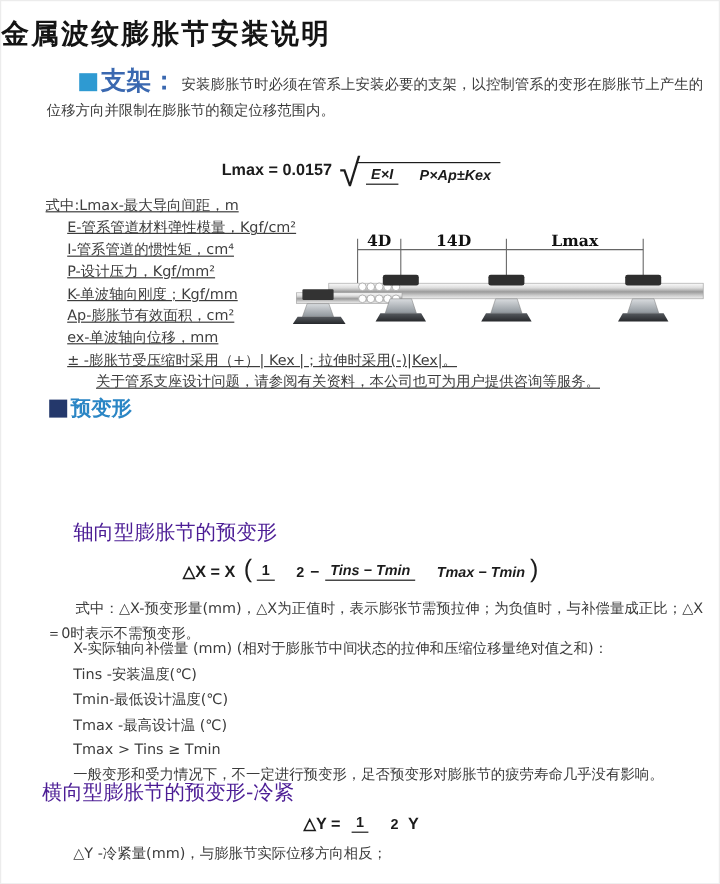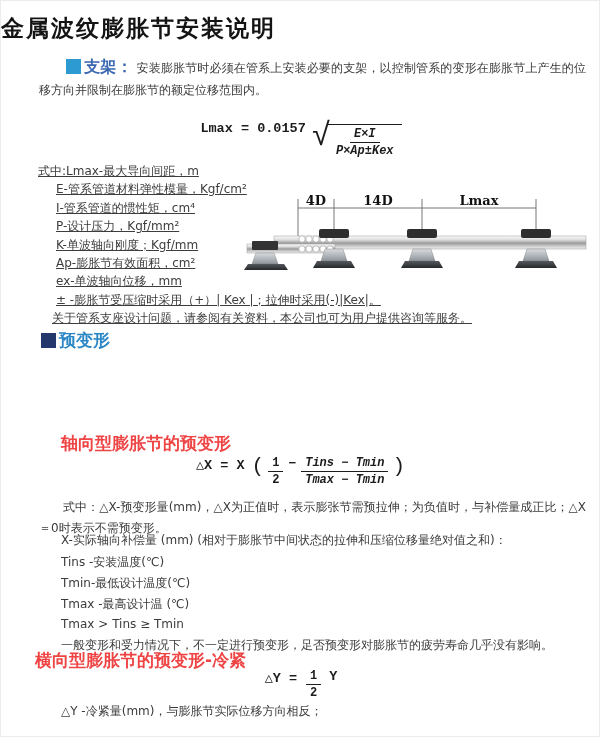--- a/index.html
+++ b/index.html
@@ -11,51 +11,51 @@
   }
   .abs { position:absolute; }
   .title {
     top:12px; left:0; width:100%; text-align:left;
     font-size:23px; font-weight:bold; color:#141414; letter-spacing:2px;
   }
   
   .marker { display:inline-block; width:15px; height:15px; vertical-align:-2px; margin-right:3px; }
   .mk-blue { background:#2E9AD2; }
   .mk-navy { background:#24386B; }
-  .sec1-head { font-size:16px; font-weight:bold; color:#3A68B0; }
+  .sec1-head { font-size:21px; font-weight:bold; color:#3A68B0; }
   .sec2-head { font-size:17px; font-weight:bold; color:#2B86C5; }
-  .subhead { font-size:17px; font-weight:bold; color:#ef4444; }
+  .subhead { font-size:17px; font-weight:normal; color:#4c1d95; }
 
   .p1 { top:55px; left:38px; width:547px; font-size:12px; line-height:22px; text-align:justify; }
   .p1 .marker { margin-left:27px; }
   .p2 { top:100px; left:38px; width:547px; font-size:12px; text-indent:2em; }
 
   
-  .formula { display:flex; justify-content:center; 
-             font-family:Liberation Mono, monospace; color:#1c1c1c; }
+  .formula { display:flex; justify-content:center; align-items:center;
+             font-family:Liberation Sans, sans-serif; color:#1c1c1c; }
   .f1 { top:120px; left:0; width:600px; height:40px; }
   .f2 { top:455px; left:0; width:600px; height:40px; }
   .f3 { top:668px; left:0; width:600px; height:34px; }
   .f-lhs { font-size:13.5px; font-weight:bold; margin-right:6px; }
-  .frac { display:inline-flex; flex-direction:column; align-items:center; font-size:12px; margin:0 3px; }
+  .frac { display:inline-flex; flex-direction:row; align-items:center; font-size:12px; margin:0 3px;gap:18px; }
   .frac .fnum { border-bottom:1.2px solid #1c1c1c; padding:0 4px 1px; line-height:14px; }
   .frac .fden { padding-top:1px; line-height:14px; }
   .ital { font-style:italic; font-weight:bold; }
   .upright { font-style:normal; font-weight:bold; }
   .sqrt-sym { font-size:32px; font-weight:400; line-height:26px; transform:translateY(3px); }
   .sqrt-box { border-top:1.6px solid #1c1c1c; margin-left:-3px; padding:2px 5px 0 5px; display:inline-flex; transform:translateY(3px); }
   .paren { font-size:21px; font-weight:400; margin:0 1px; transform:translateY(-1px); }
   .f-min { font-weight:bold; font-size:13px; margin:0 2px; }
   .f-rhs { font-size:13.5px; font-weight:bold; margin-left:5px; }
 
   
   .defs { top:161px; left:37px; width:560px; font-size:12px; color:#3d3d3d;text-decoration:underline; }
   .defs > div { line-height:18.4px; white-space:nowrap; }
   .d-ind { margin-left:18px; }
-  .d-srv { margin-left:14px; }
+  .d-srv { margin-left:42px; }
 
   
   .diagram { top:191px; left:243px; }
   .dlabel { font-family:"DejaVu Serif","Liberation Serif",serif; font-weight:bold; font-size:13px; fill:#111; }
 
   .sec2 { top:328px; left:40px; }
   .para2 { top:354px; left:38px; width:547px; font-size:12.5px; line-height:21.5px; text-align:justify; text-indent:2em; }
 
   .sub1 { top:431px; left:60px; }
   .note-par { top:496px; left:38px; width:547px; font-size:12px; line-height:20.5px; text-align:justify; text-indent:2em; }

